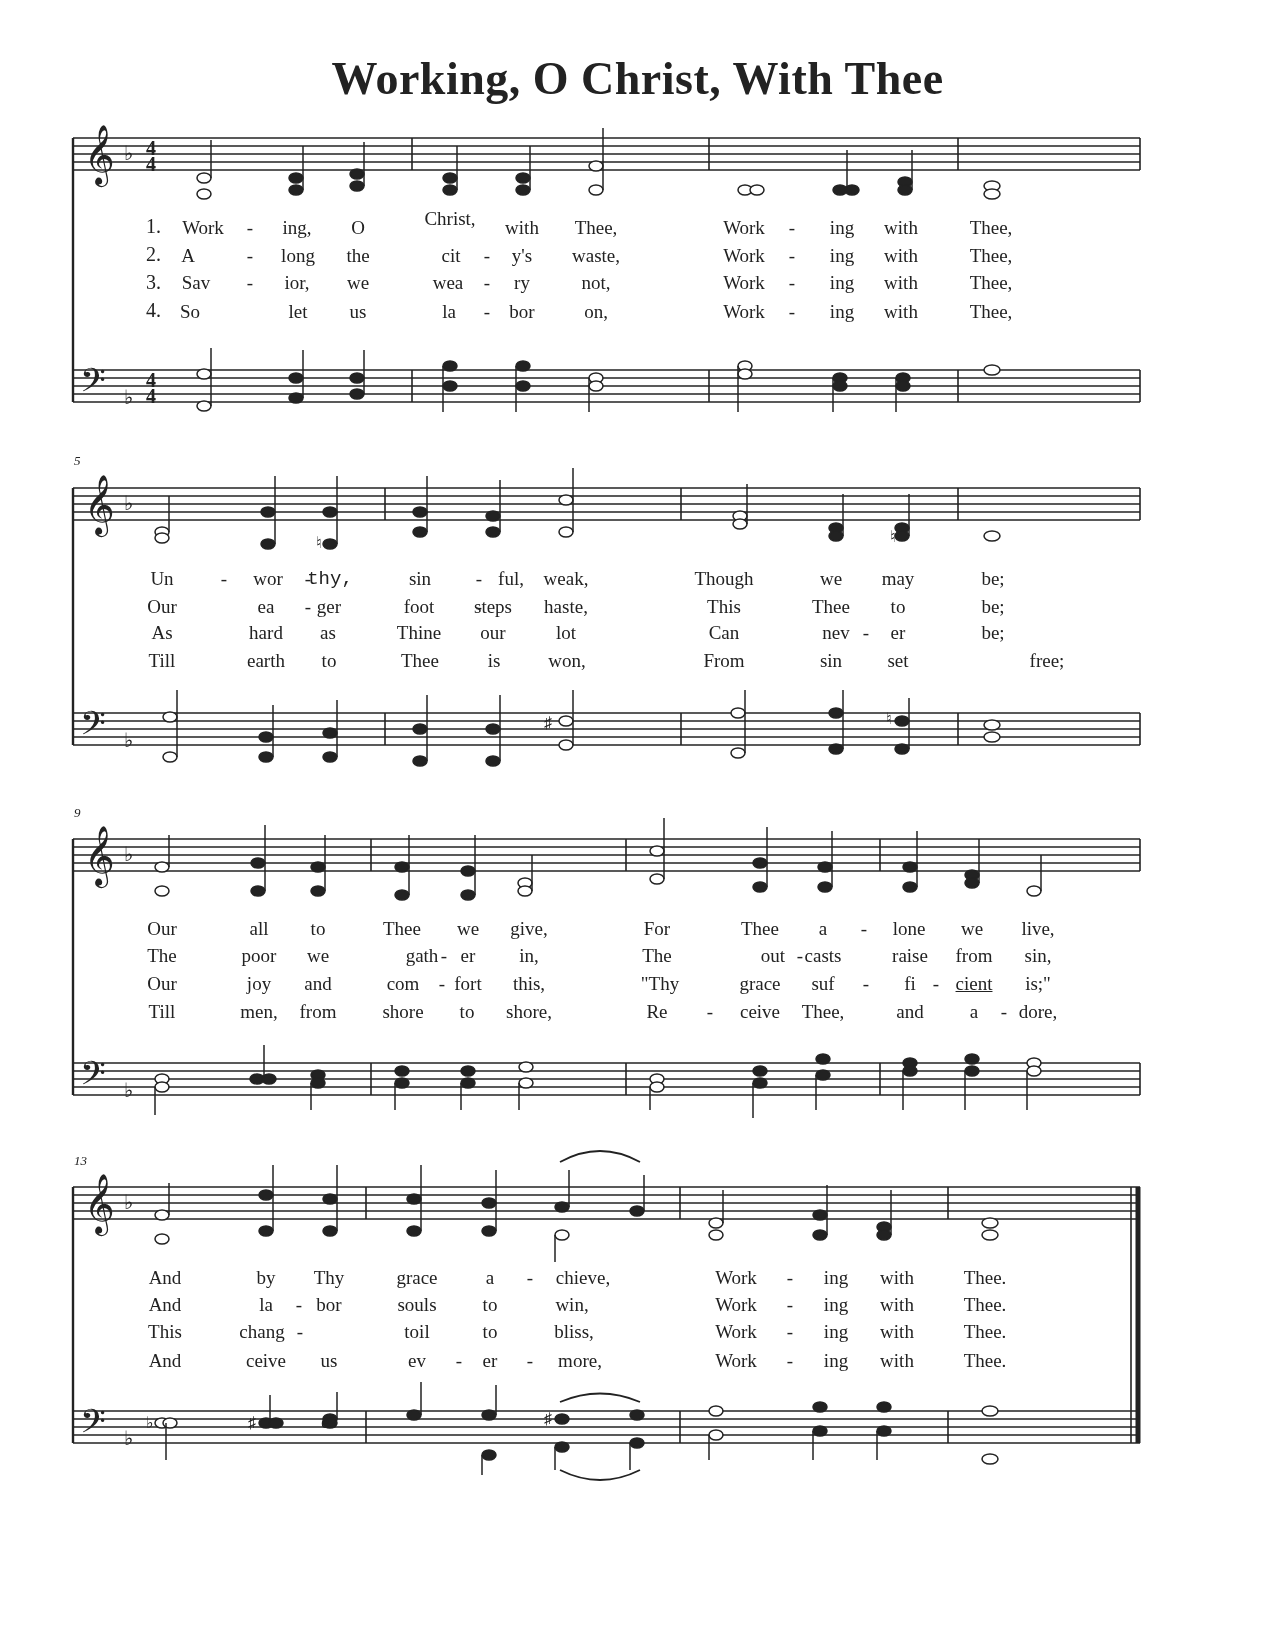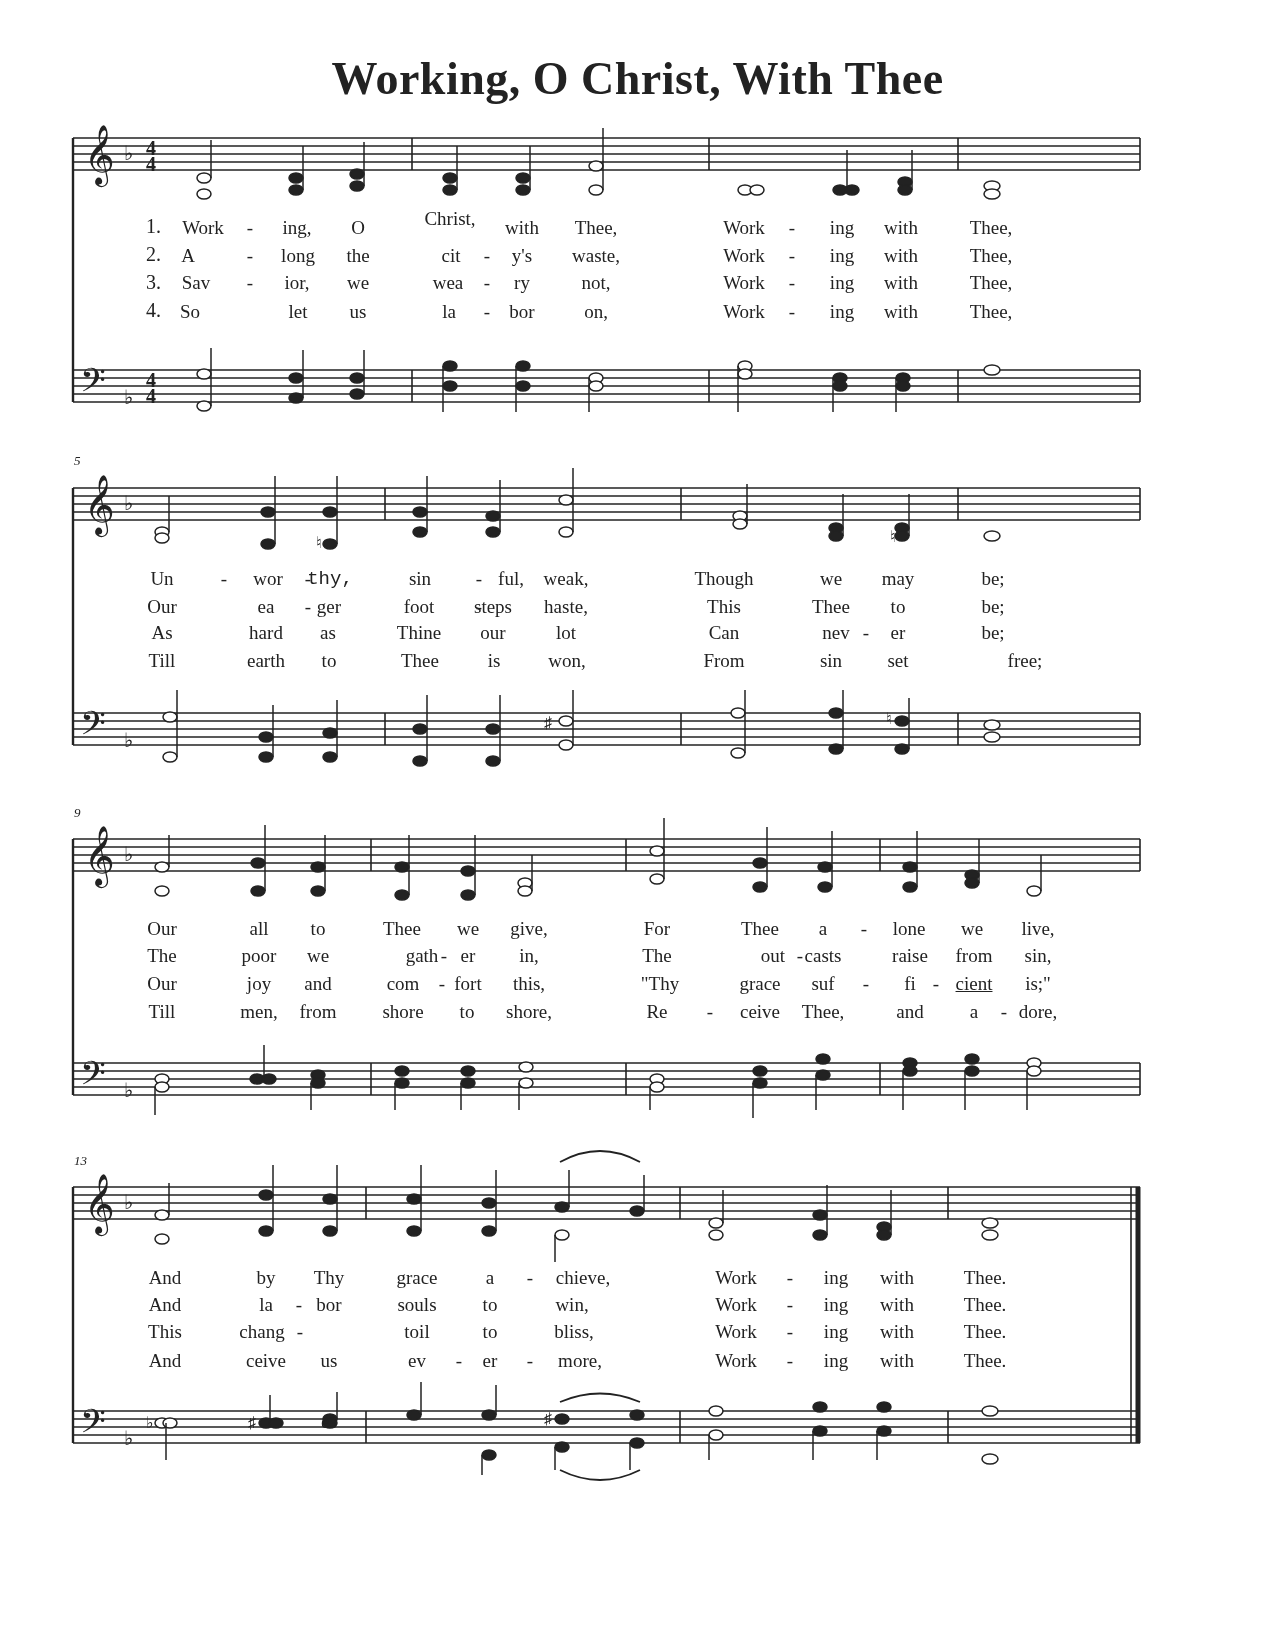--- a/index.html
+++ b/index.html
@@ -305,21 +305,21 @@
 
   <span class="lyr" style="left:162px;top:650px;">Till</span>
   <span class="lyr" style="left:266px;top:650px;">earth</span>
   <span class="lyr" style="left:329px;top:650px;">to</span>
   <span class="lyr" style="left:420px;top:650px;">Thee</span>
   <span class="lyr" style="left:494px;top:650px;">is</span>
   <span class="lyr" style="left:567px;top:650px;">won,</span>
   <span class="lyr" style="left:724px;top:650px;">From</span>
   <span class="lyr" style="left:831px;top:650px;">sin</span>
   <span class="lyr" style="left:898px;top:650px;">set</span>
-  <span class="lyr" style="left:1025px;top:650px;text-align:right;">free;</span>
+  <span class="lyr" style="left:1047px;top:650px;text-align:right;">free;</span>
 </div>
 
 <div class="system" style="top:0;">
   <svg class="staff" width="1275" height="1150">
     <g stroke="#222" stroke-width="1.6">
       <line x1="73" y1="839" x2="1140" y2="839"></line>
         <line x1="73" y1="847" x2="1140" y2="847"></line>
         <line x1="73" y1="855" x2="1140" y2="855"></line>
         <line x1="73" y1="863" x2="1140" y2="863"></line>
         <line x1="73" y1="871" x2="1140" y2="871"></line>

